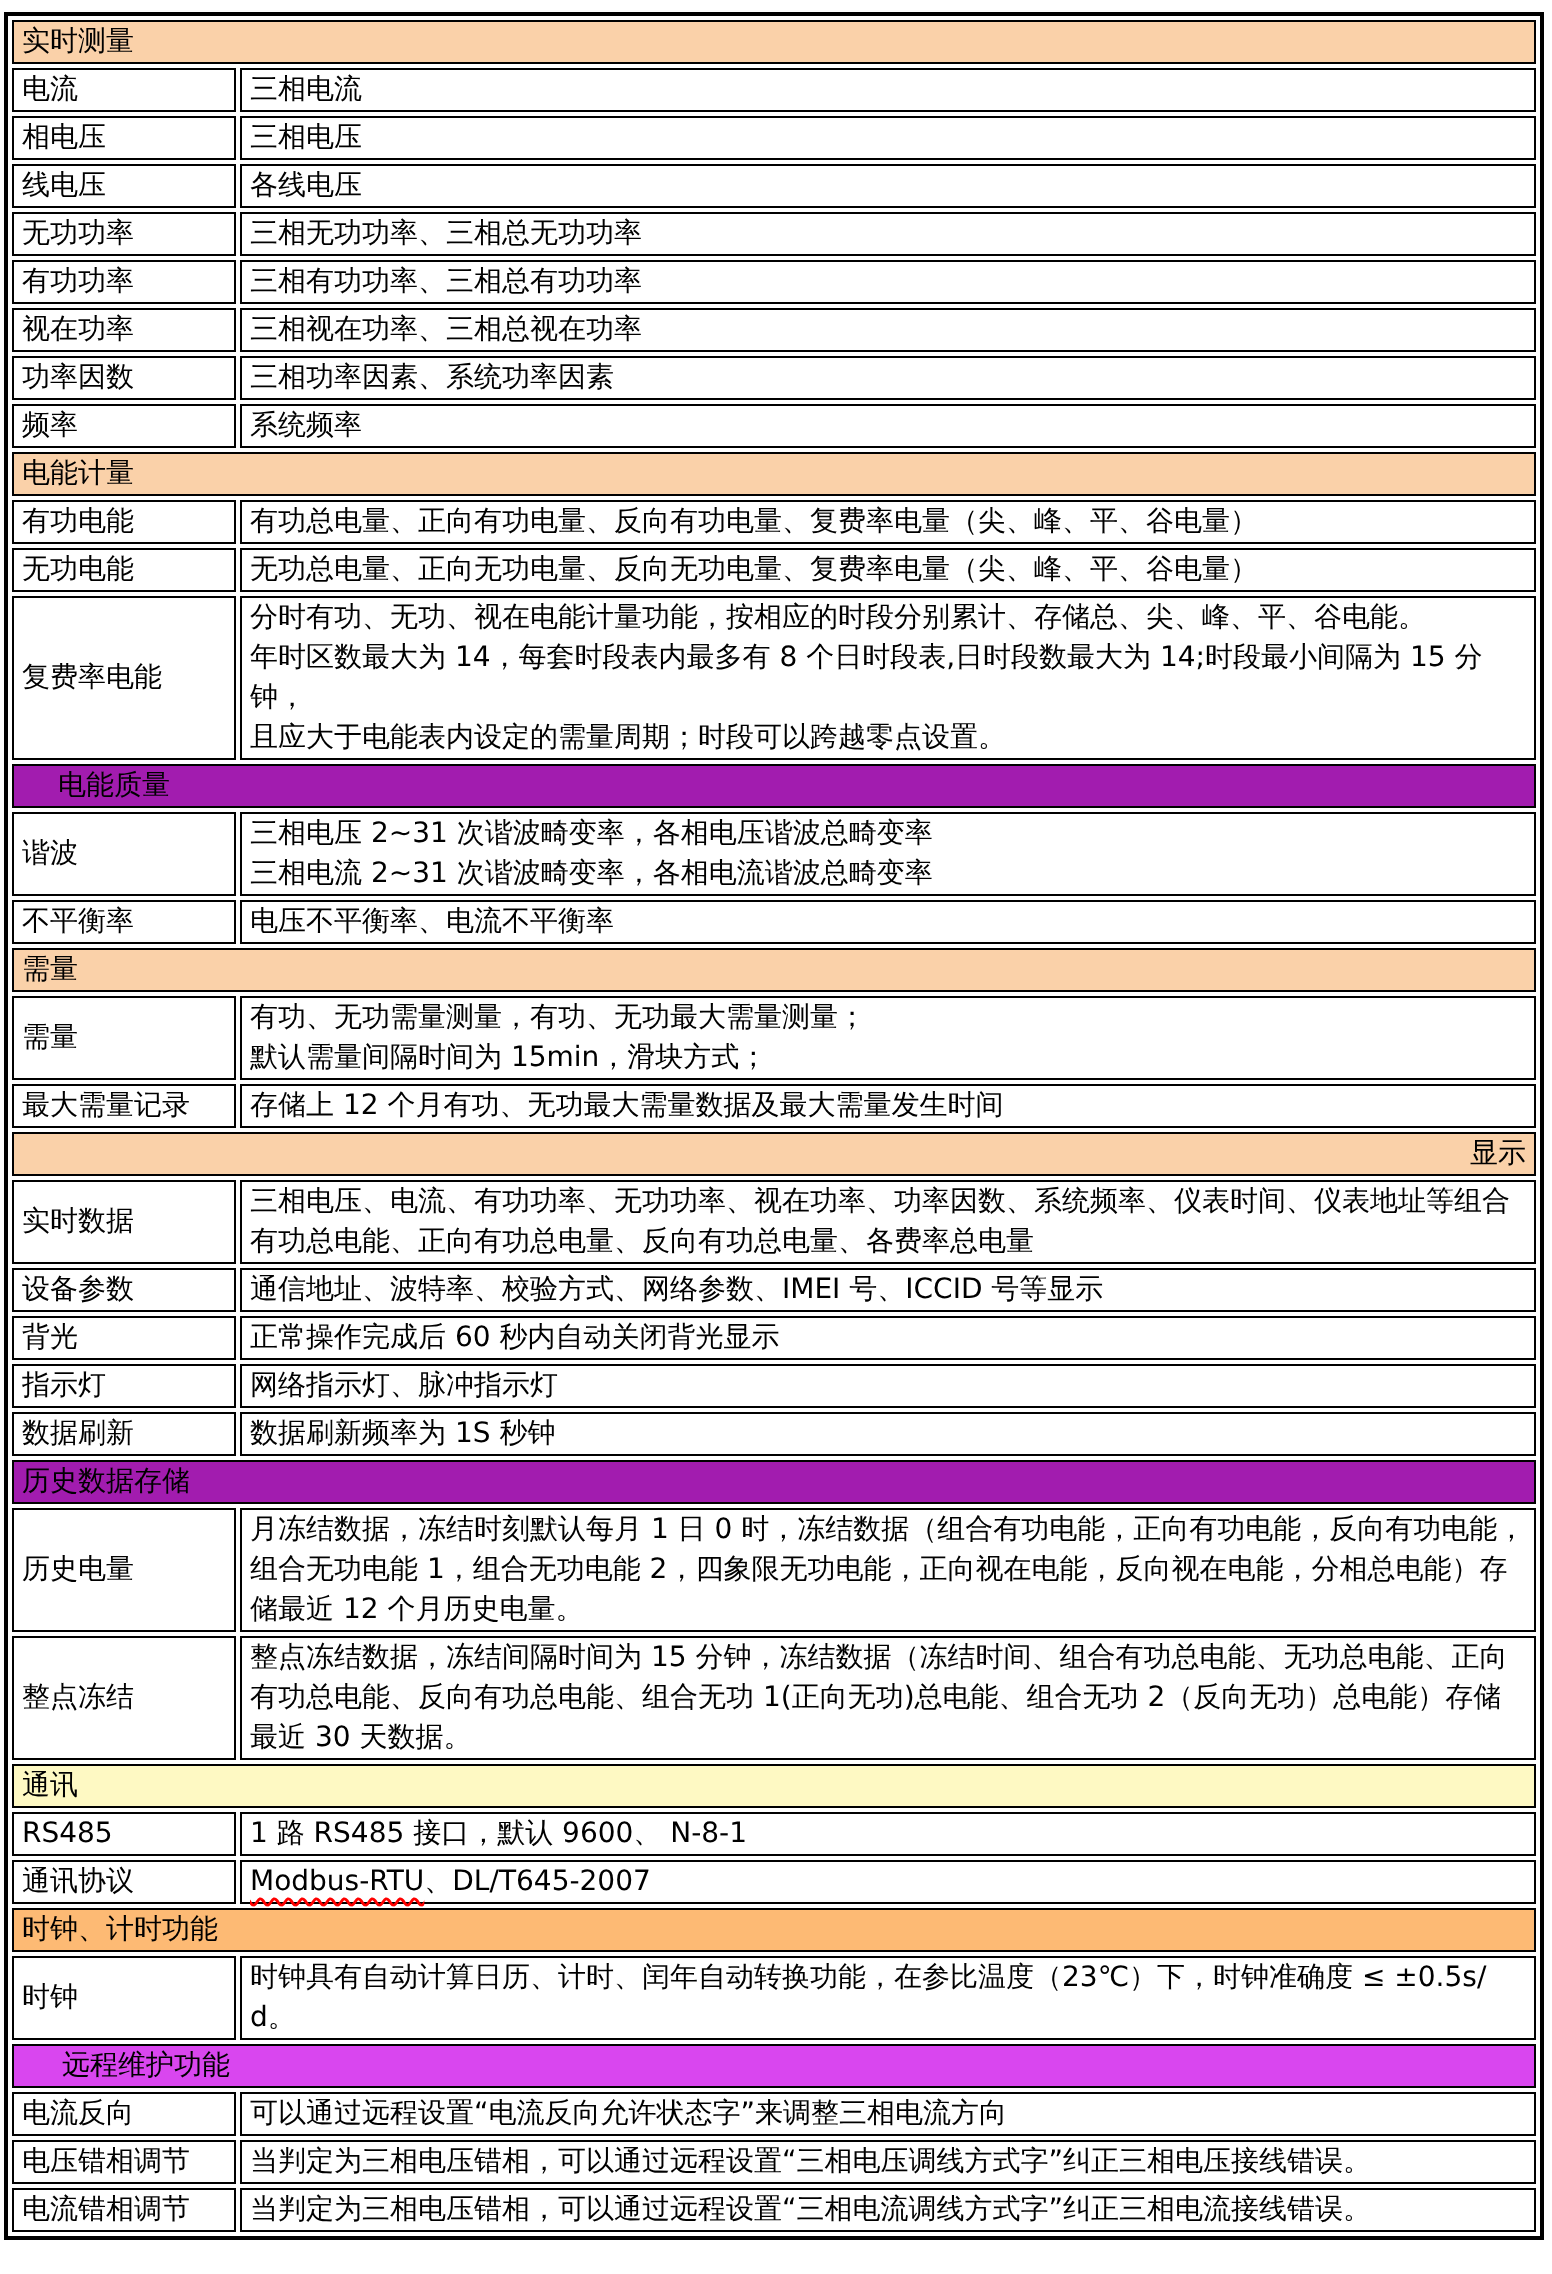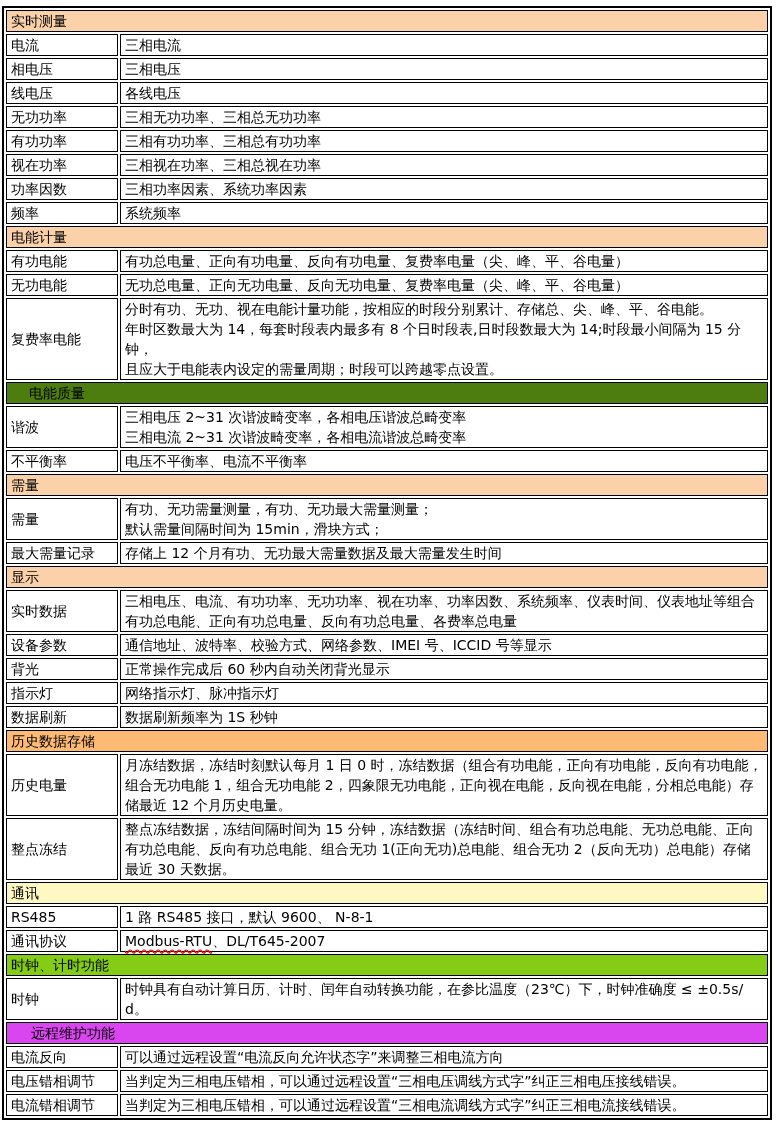--- a/index.html
+++ b/index.html
@@ -96,21 +96,21 @@
       </tr>
       <tr>
         <td class="label-cell">无功电能</td>
         <td class="desc-cell"><span>无功总电量、正向无功电量、反向无功电量、复费率电量（尖、峰、平、谷电量）</span></td>
       </tr>
       <tr>
         <td class="label-cell">复费率电能</td>
         <td class="desc-cell"><span>分时有功、无功、视在电能计量功能，按相应的时段分别累计、存储总、尖、峰、平、谷电能。</span><br><span>年时区数最大为 14，每套时段表内最多有 8 个日时段表,日时段数最大为 14;时段最小间隔为 15 分钟，</span><br><span>且应大于电能表内设定的需量周期；时段可以跨越零点设置。</span></td>
       </tr>
       <tr>
-        <td colspan="2" class="section-header" style="background: #4d7c0f; padding-left: 22px;">电能质量</td>
+        <td colspan="2" class="section-header" style="background: #a21caf; padding-left: 22px;">电能质量</td>
       </tr>
       <tr>
         <td class="label-cell">谐波</td>
         <td class="desc-cell"><span>三相电压 2~31 次谐波畸变率，各相电压谐波总畸变率</span><br><span>三相电流 2~31 次谐波畸变率，各相电流谐波总畸变率</span></td>
       </tr>
       <tr>
         <td class="label-cell">不平衡率</td>
         <td class="desc-cell"><span>电压不平衡率、电流不平衡率</span></td>
       </tr>
       <tr>
@@ -118,21 +118,21 @@
       </tr>
       <tr>
         <td class="label-cell">需量</td>
         <td class="desc-cell"><span>有功、无功需量测量，有功、无功最大需量测量；</span><br><span>默认需量间隔时间为 15min，滑块方式；</span></td>
       </tr>
       <tr>
         <td class="label-cell">最大需量记录</td>
         <td class="desc-cell"><span>存储上 12 个月有功、无功最大需量数据及最大需量发生时间</span></td>
       </tr>
       <tr>
-        <td colspan="2" class="section-header" style="background: rgb(250, 209, 169);">显示</td>
+        <td colspan="2" class="section-header" style="background: rgb(250, 209, 169); text-align: right;">显示</td>
       </tr>
       <tr>
         <td class="label-cell">实时数据</td>
         <td class="desc-cell"><span>三相电压、电流、有功功率、无功功率、视在功率、功率因数、系统频率、仪表时间、仪表地址等组合</span><br><span>有功总电能、正向有功总电量、反向有功总电量、各费率总电量</span></td>
       </tr>
       <tr>
         <td class="label-cell">设备参数</td>
         <td class="desc-cell"><span>通信地址、波特率、校验方式、网络参数、IMEI 号、ICCID 号等显示</span></td>
       </tr>
       <tr>
@@ -141,21 +141,21 @@
       </tr>
       <tr>
         <td class="label-cell">指示灯</td>
         <td class="desc-cell"><span>网络指示灯、脉冲指示灯</span></td>
       </tr>
       <tr>
         <td class="label-cell">数据刷新</td>
         <td class="desc-cell"><span>数据刷新频率为 1S 秒钟</span></td>
       </tr>
       <tr>
-        <td colspan="2" class="section-header" style="background: #fdba74;">历史数据存储</td>
+        <td colspan="2" class="section-header" style="background: #a21caf;">历史数据存储</td>
       </tr>
       <tr>
         <td class="label-cell">历史电量</td>
         <td class="desc-cell"><span>月冻结数据，冻结时刻默认每月 1 日 0 时，冻结数据（组合有功电能，正向有功电能，反向有功电能，</span><br><span>组合无功电能 1，组合无功电能 2，四象限无功电能，正向视在电能，反向视在电能，分相总电能）存</span><br><span>储最近 12 个月历史电量。</span></td>
       </tr>
       <tr>
         <td class="label-cell">整点冻结</td>
         <td class="desc-cell"><span>整点冻结数据，冻结间隔时间为 15 分钟，冻结数据（冻结时间、组合有功总电能、无功总电能、正向</span><br><span>有功总电能、反向有功总电能、组合无功 1(正向无功)总电能、组合无功 2（反向无功）总电能）存储</span><br><span>最近 30 天数据。</span></td>
       </tr>
       <tr>
@@ -163,21 +163,21 @@
       </tr>
       <tr>
         <td class="label-cell">RS485</td>
         <td class="desc-cell"><span>1 路 RS485 接口，默认 9600、 N-8-1</span></td>
       </tr>
       <tr>
         <td class="label-cell">通讯协议</td>
         <td class="desc-cell"><span class="wavy" style="text-decoration-color: rgb(255, 0, 0);">Modbus-RTU</span><span>、DL/T645-2007</span></td>
       </tr>
       <tr>
-        <td colspan="2" class="section-header" style="background: #84cc16; margin-left: 20px;">时钟、计时功能</td>
+        <td colspan="2" class="section-header" style="background: #fdba74; margin-left: 20px;">时钟、计时功能</td>
       </tr>
       <tr>
         <td class="label-cell">时钟</td>
         <td class="desc-cell"><span>时钟具有自动计算日历、计时、闰年自动转换功能，在参比温度（23℃）下，时钟准确度 ≤ ±0.5s/d。</span></td>
       </tr>
       <tr>
         <td colspan="2" class="section-header" style="background: #d946ef; padding-left: 24px;">远程维护功能</td>
       </tr>
       <tr>
         <td class="label-cell">电流反向</td>

